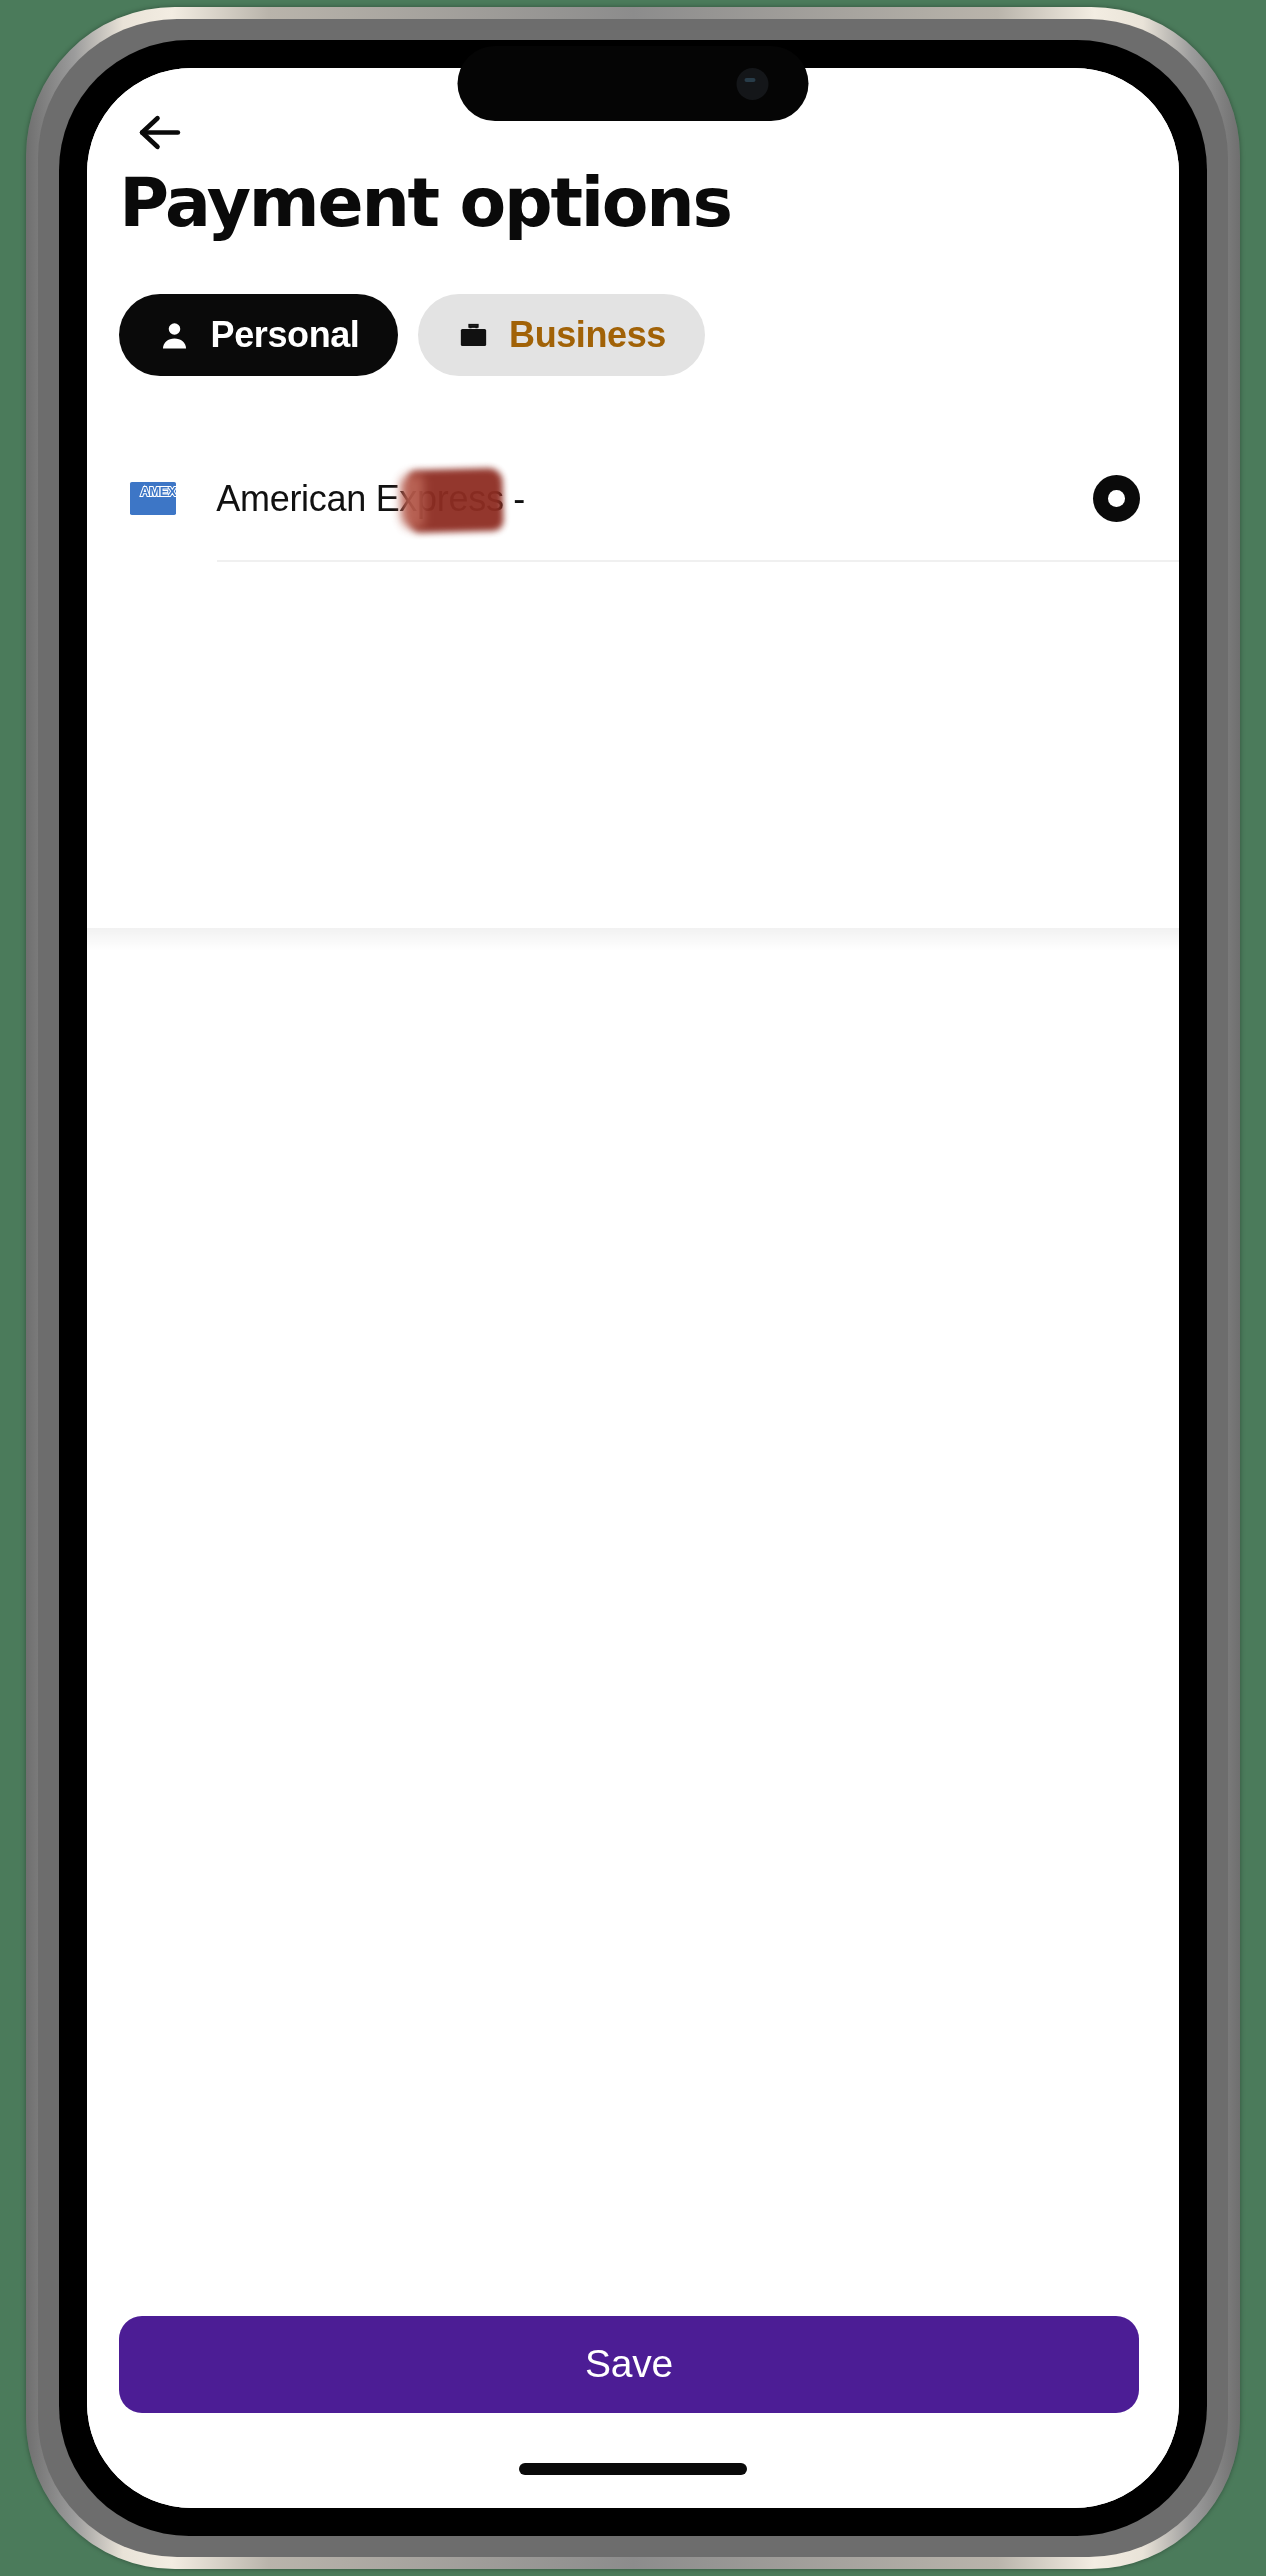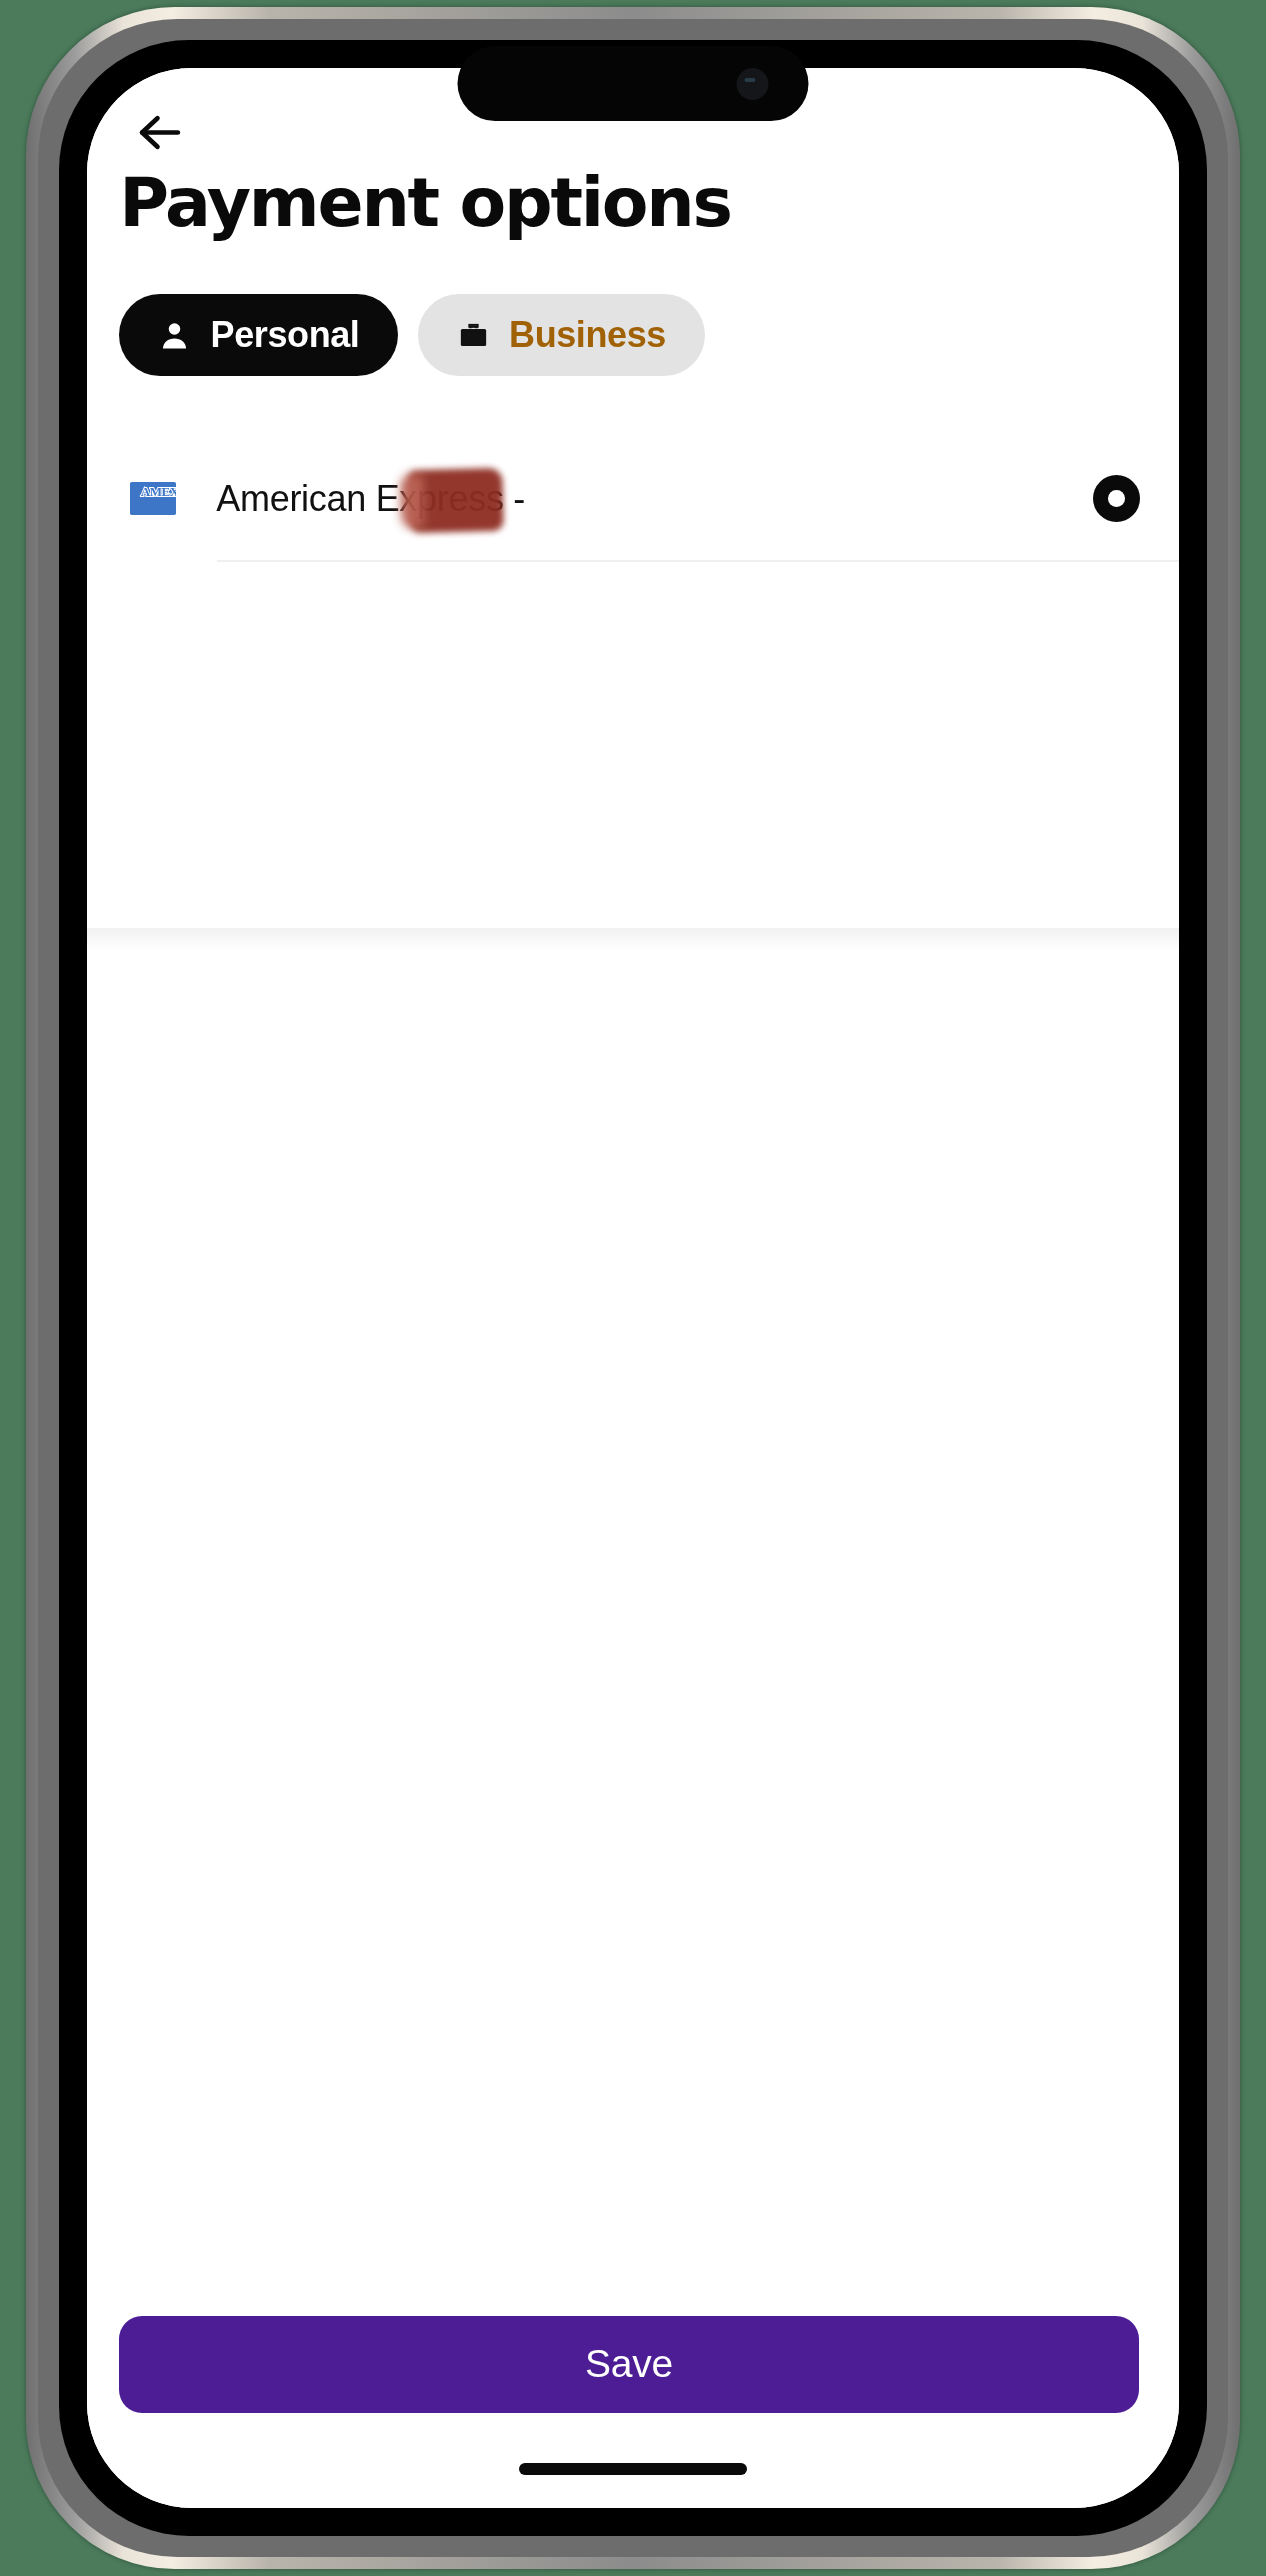--- a/index.html
+++ b/index.html
@@ -25,21 +25,20 @@
     position:absolute;
     left:12.3px; top:12.3px; right:12.3px; bottom:12.3px;
     border-radius:139px;
     background:#6d6d6d;
   }
   .phone-body{
     position:absolute;
     left:21px; top:21px; right:21px; bottom:21px;
     border-radius:130px;
     background:#000;
-    text-align:center;
   }
   .screen{
     position:absolute;
     left:28px; top:28px; right:28px; bottom:28px;
     border-radius:105px;
     background:#ffffff;
     overflow:hidden;
   }
 
   
@@ -155,21 +154,21 @@
     width:46px; height:33px;
     background:#3d76c6;
     border-radius:1.8px;
     position:relative;
     overflow:hidden;
   }
   .amex-txt{
     position:absolute;
     left:10.5px; top:2.6px;
     width:39px;
-    font-family:Liberation Serif, serif;
+    font-family:Liberation Sans, sans-serif;
     font-weight:bold;
     font-size:13px;
     line-height:13px;
     color:#3d76c6;
     -webkit-text-stroke:1.9px #ffffff;
     paint-order:stroke fill;
     letter-spacing:-0.4px;
   }
   .plus-ico{ width:44px; height:44px; display:block; }
 

